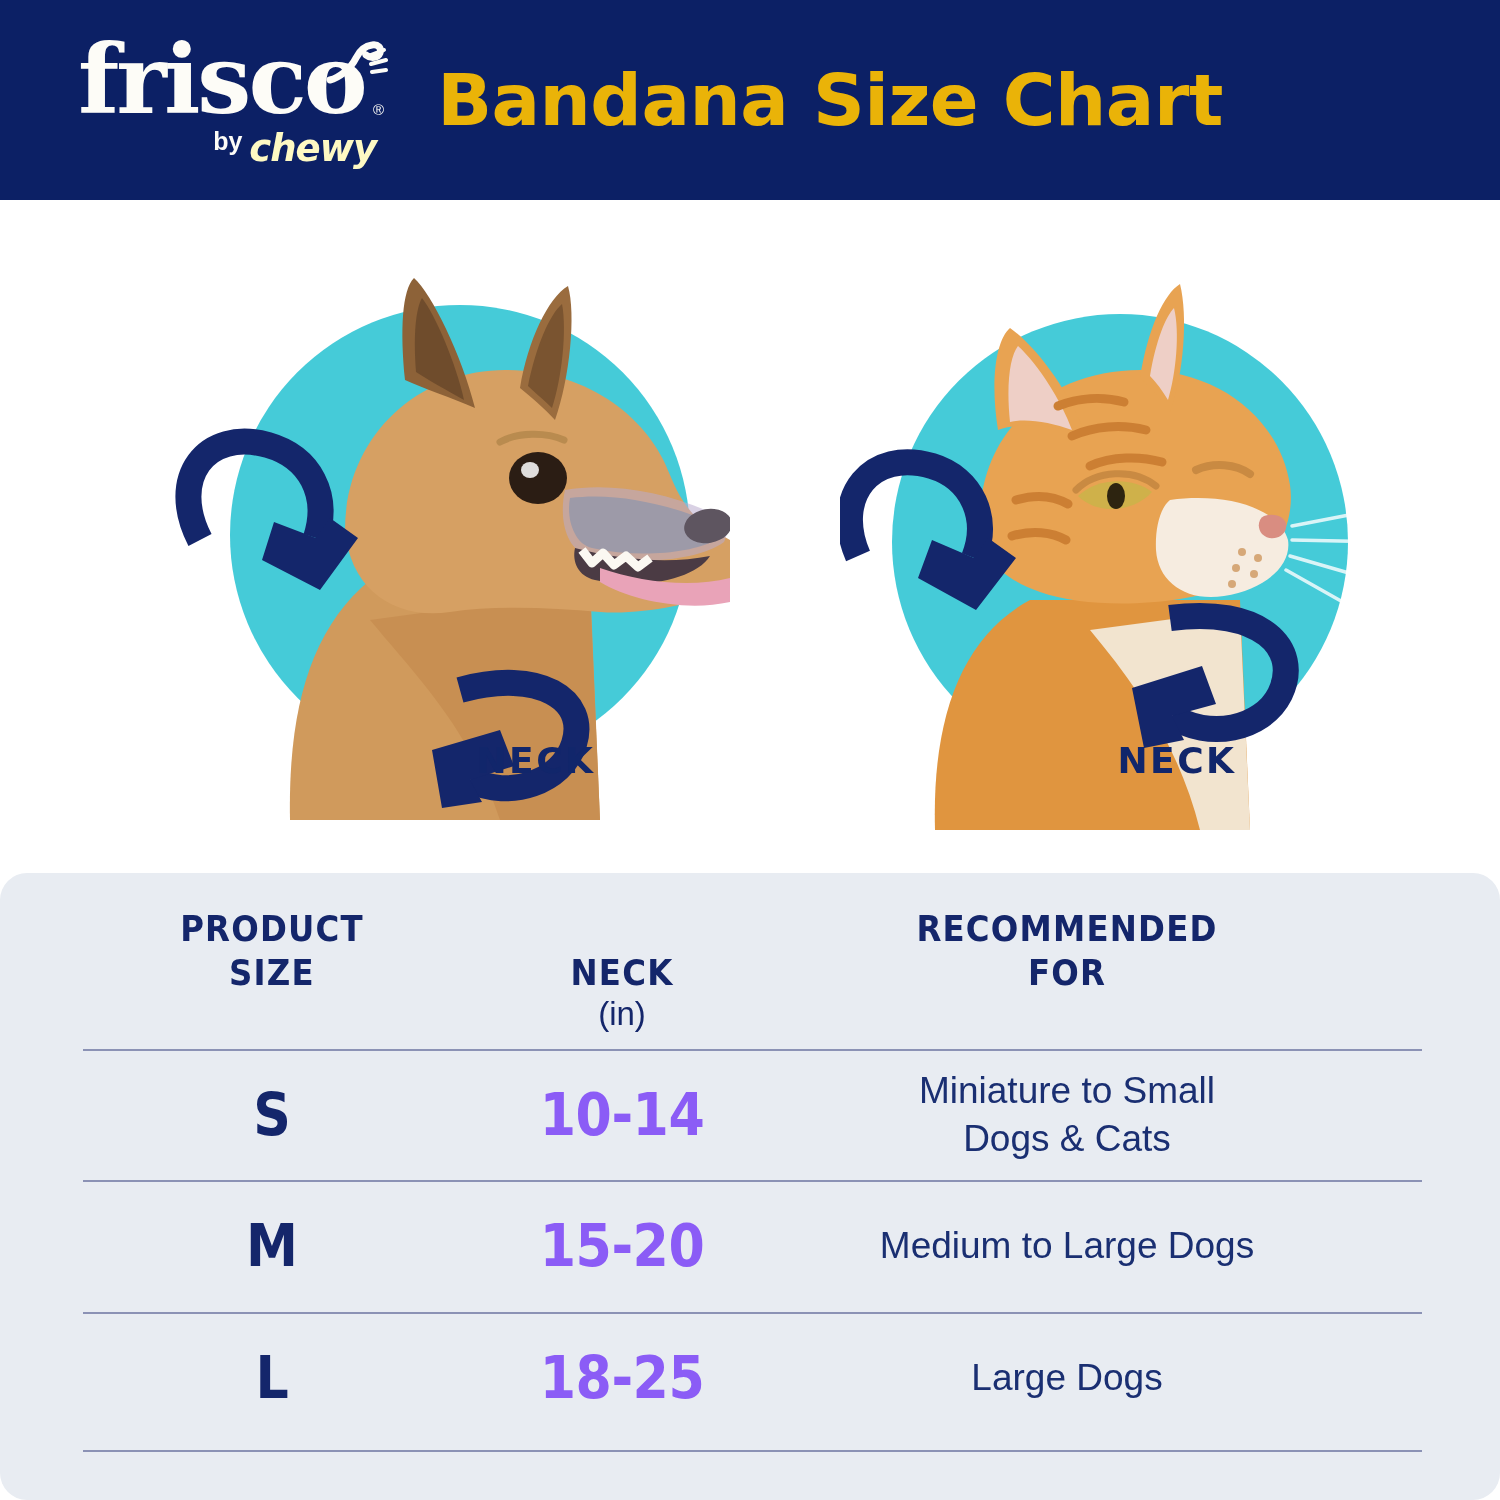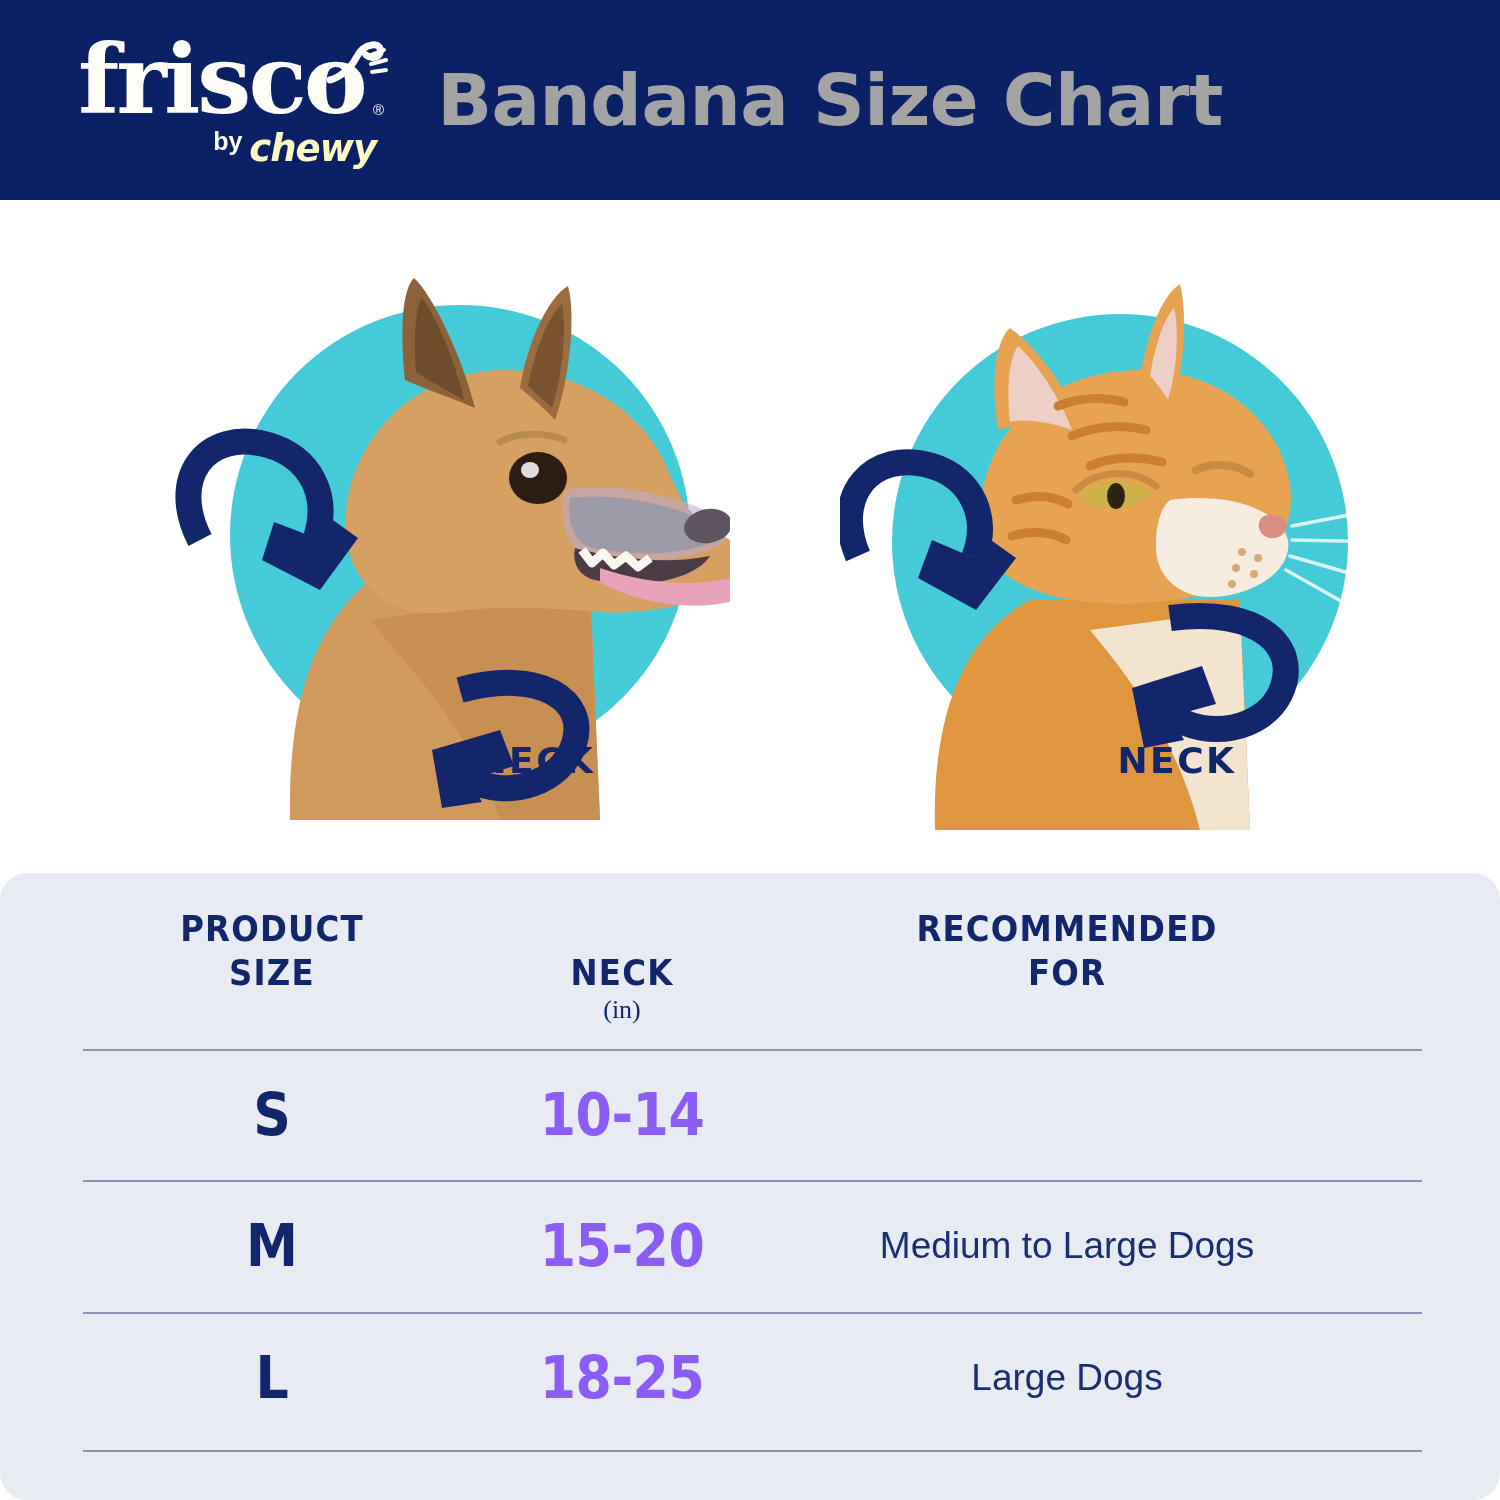--- a/index.html
+++ b/index.html
@@ -97,21 +97,21 @@
   .header-title {
     position: absolute;
     left: 0;
     top: 58px;
     width: 1500px;
     text-align: center;
     font-family: "DejaVu Sans", sans-serif;
     font-weight: bold;
     font-size: 72px;
     letter-spacing: -0.5px;
-    color: #a3a3a3;
+    color: #eab308;
     padding-left: 160px;
   }
 
   
   .illos {
     position: absolute;
     top: 200px; left: 0;
     width: 1500px;
     height: 673px;
     background: #ffffff;
@@ -173,23 +173,23 @@
     font-weight: bold;
     font-size: 36px;
     letter-spacing: 1.2px;
     line-height: 1.22;
     color: #14266b;
     padding-top: 18px;
     white-space: pre-line;
   }
   .th-unit {
     display: block;
-    font-family: Liberation Serif, serif;
+    font-family: Liberation Sans, sans-serif;
     font-weight: normal;
-    font-size: 26px;
+    font-size: 33px;
     letter-spacing: 0;
     line-height: 1.15;
   }
 
   
   .tbody-row { height: 131px; }
   .r1 { top: 176px; }
   .r2 { top: 307px; }
   .r3 { top: 439px; }
 
@@ -385,20 +385,22 @@
       </div>
       <div class="cell c3 th">RECOMMENDED
 FOR</div>
     </div>
 
     <div class="divider d1"></div>
 
     <div class="trow tbody-row r1">
       <div class="cell c1 size-val">S</div>
       <div class="cell c2 neck-val">10-14</div>
+      <div class="cell c3 rec-val">Miniature to Small
+Dogs &amp; Cats</div>
     </div>
 
     <div class="divider d2"></div>
 
     <div class="trow tbody-row r2">
       <div class="cell c1 size-val">M</div>
       <div class="cell c2 neck-val">15-20</div>
       <div class="cell c3 rec-val">Medium to Large Dogs</div>
     </div>
 

